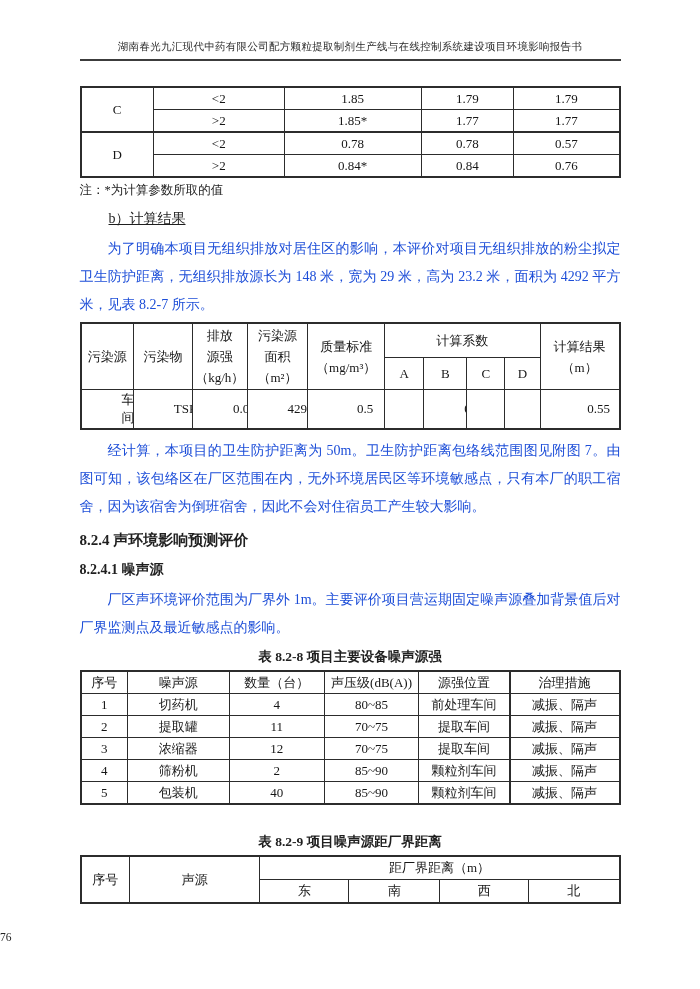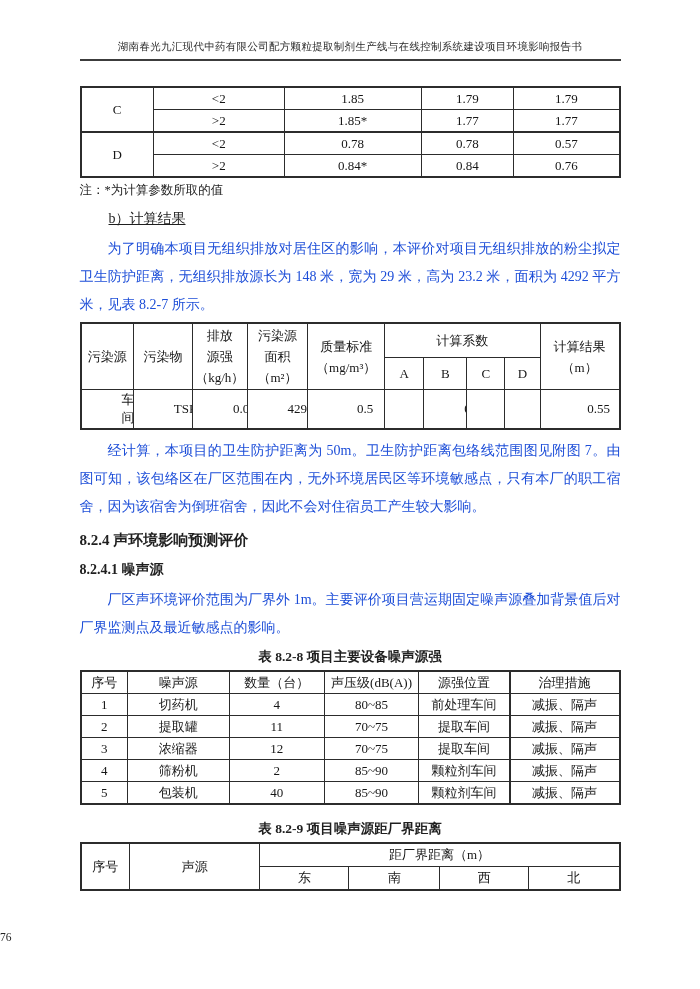--- a/index.html
+++ b/index.html
@@ -42,21 +42,21 @@
   .tbl-827 tr.hdr1 td { height:26px; }
   .tbl-827 tr.hdr2 td { height:24px; }
   .tbl-827 tr.data td { height:21px;padding-left:40px; }
 
   .h-824  { font-weight:bold; font-size:15px; margin:10px 0 0 0; }
   .h-8241 { font-weight:bold; font-size:14px; margin:11px 0 0 0; }
 
   .tbl-828 { margin-top:4px; }
   .tbl-828 td { height:19px; }
   .tbl-828 td.thickL { border-left:2px solid #2c2c2c; }
-  .t-829 { margin-top:15px; }
+  .t-829 { margin-top:28px; }
   .tbl-829 { margin-top:4px; }
   .tbl-829 td { height:20px; }
 
   .page-number {
     position:absolute; bottom:46px; left:0; width:100%;
     text-align:left; font-size:11.5px; color:#222;
   }
 </style>
 </head>
 <body>

